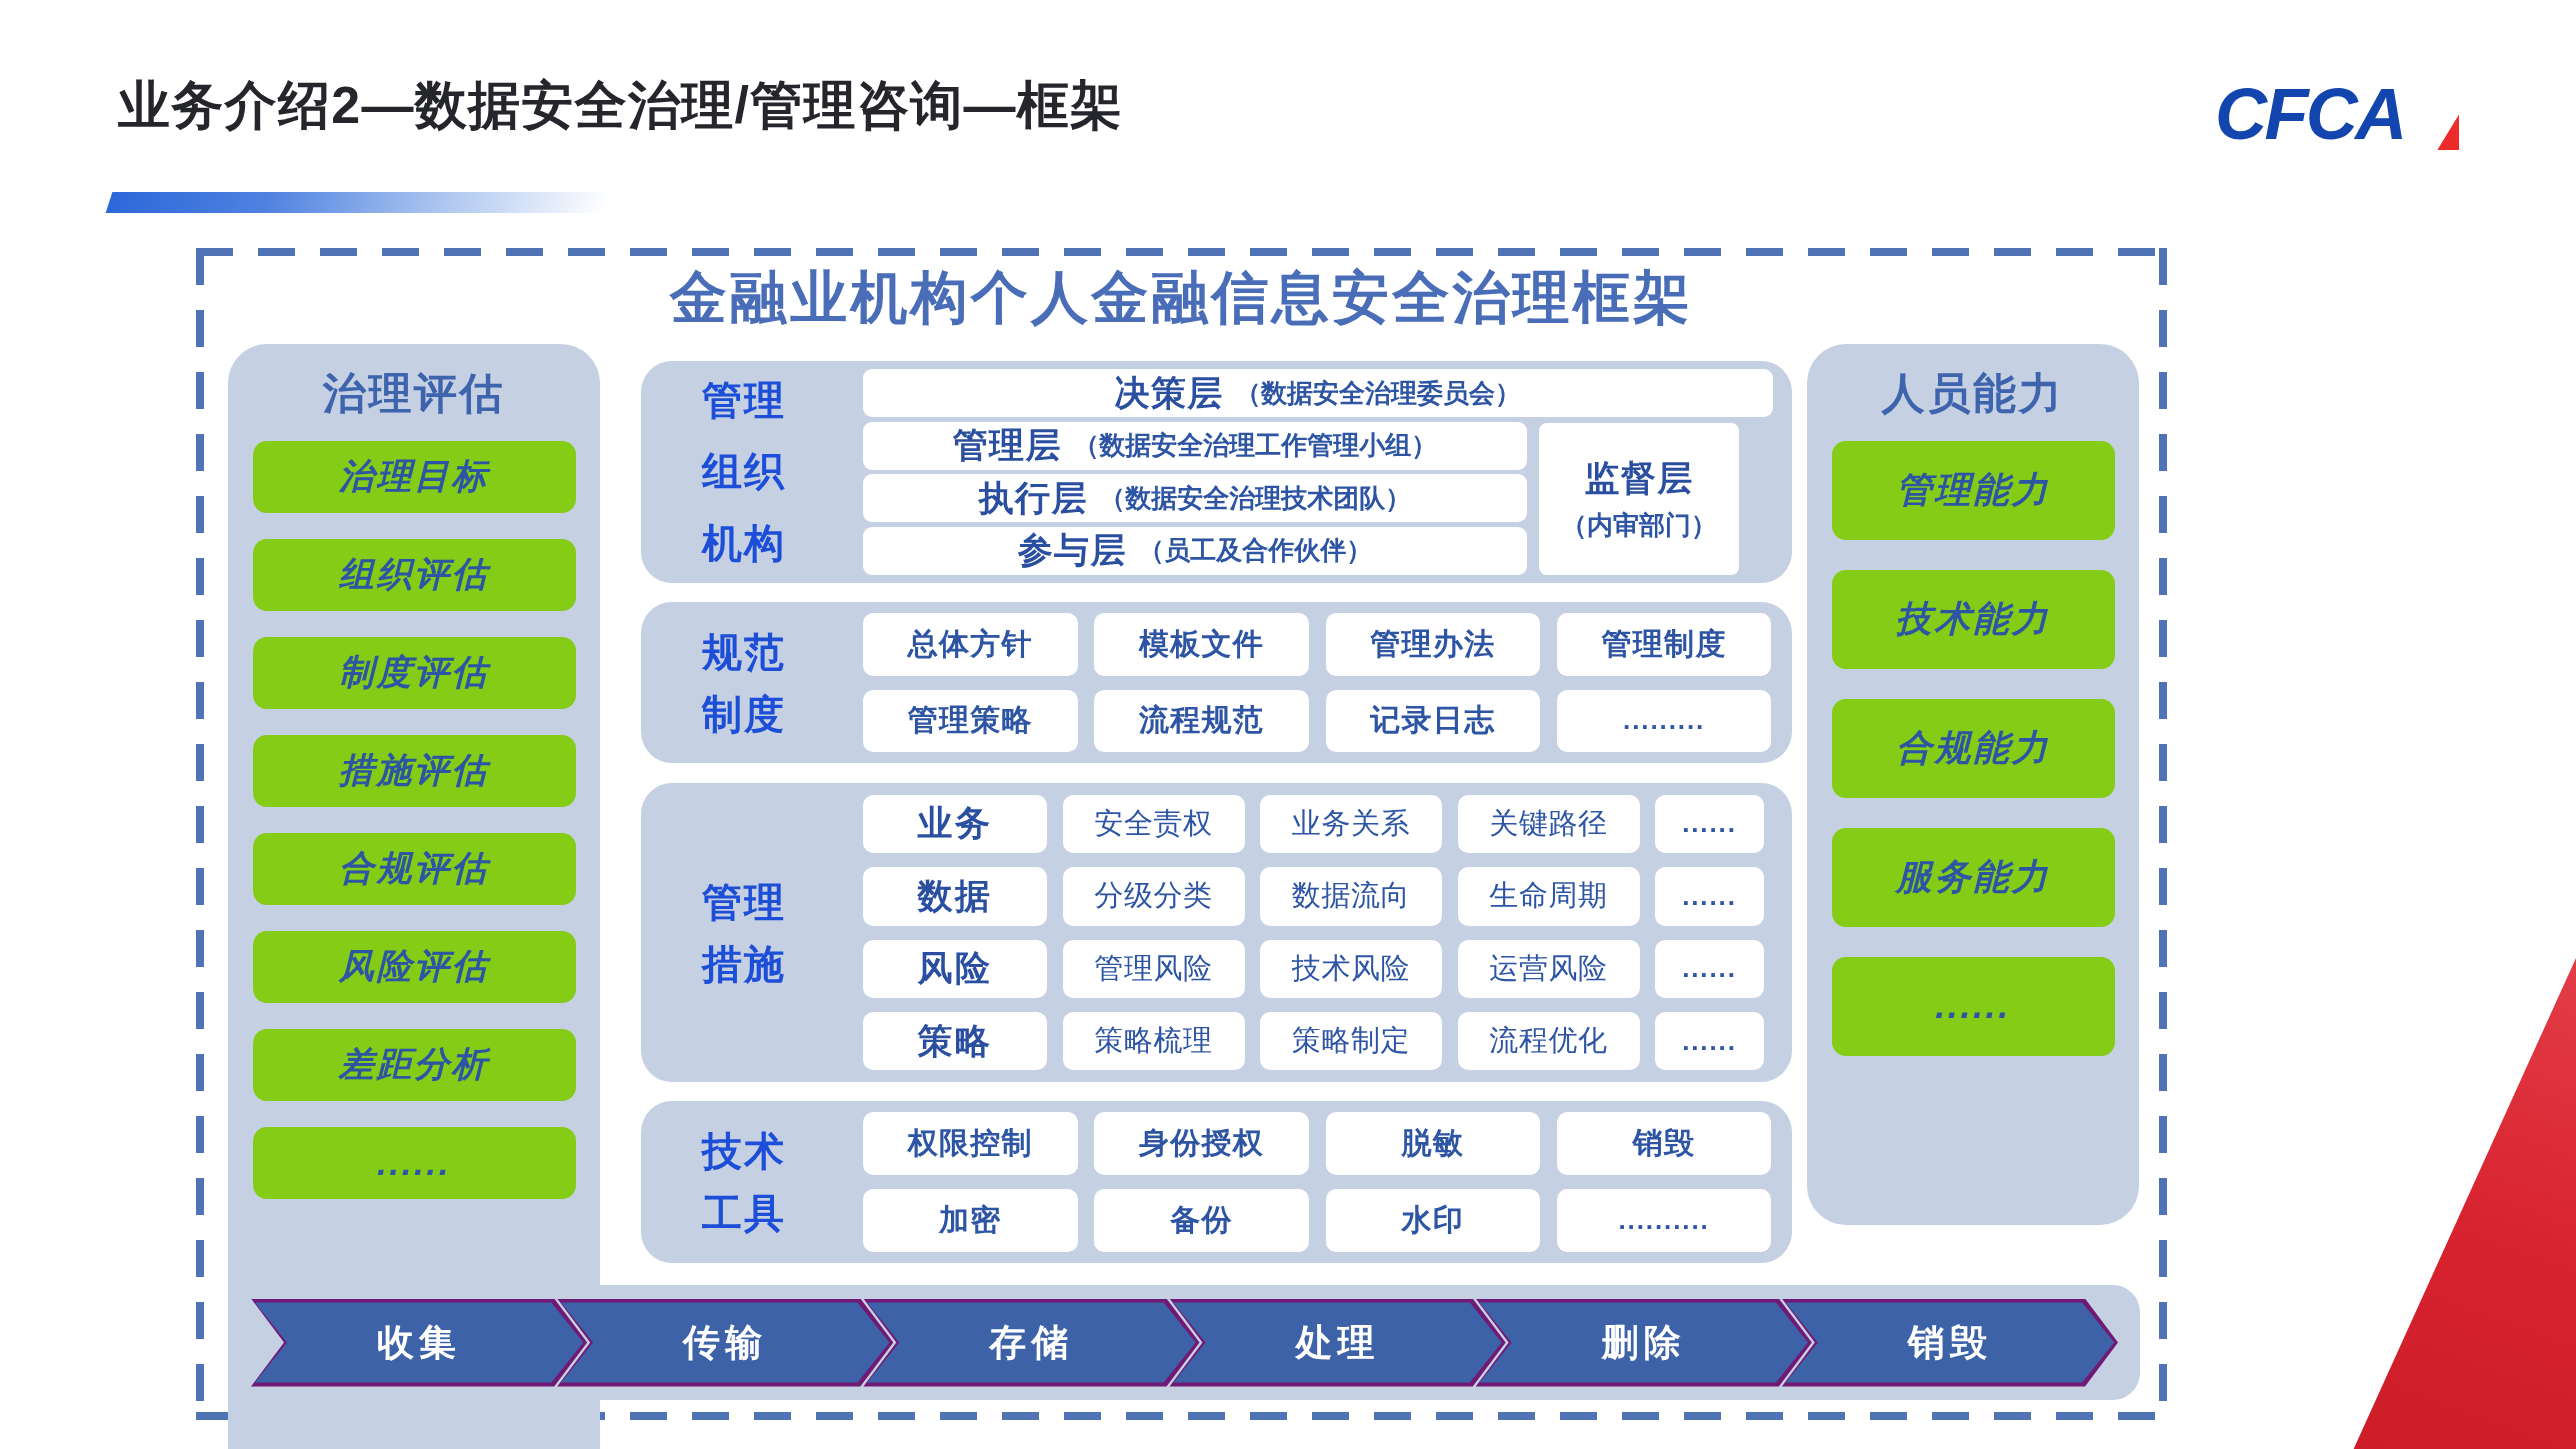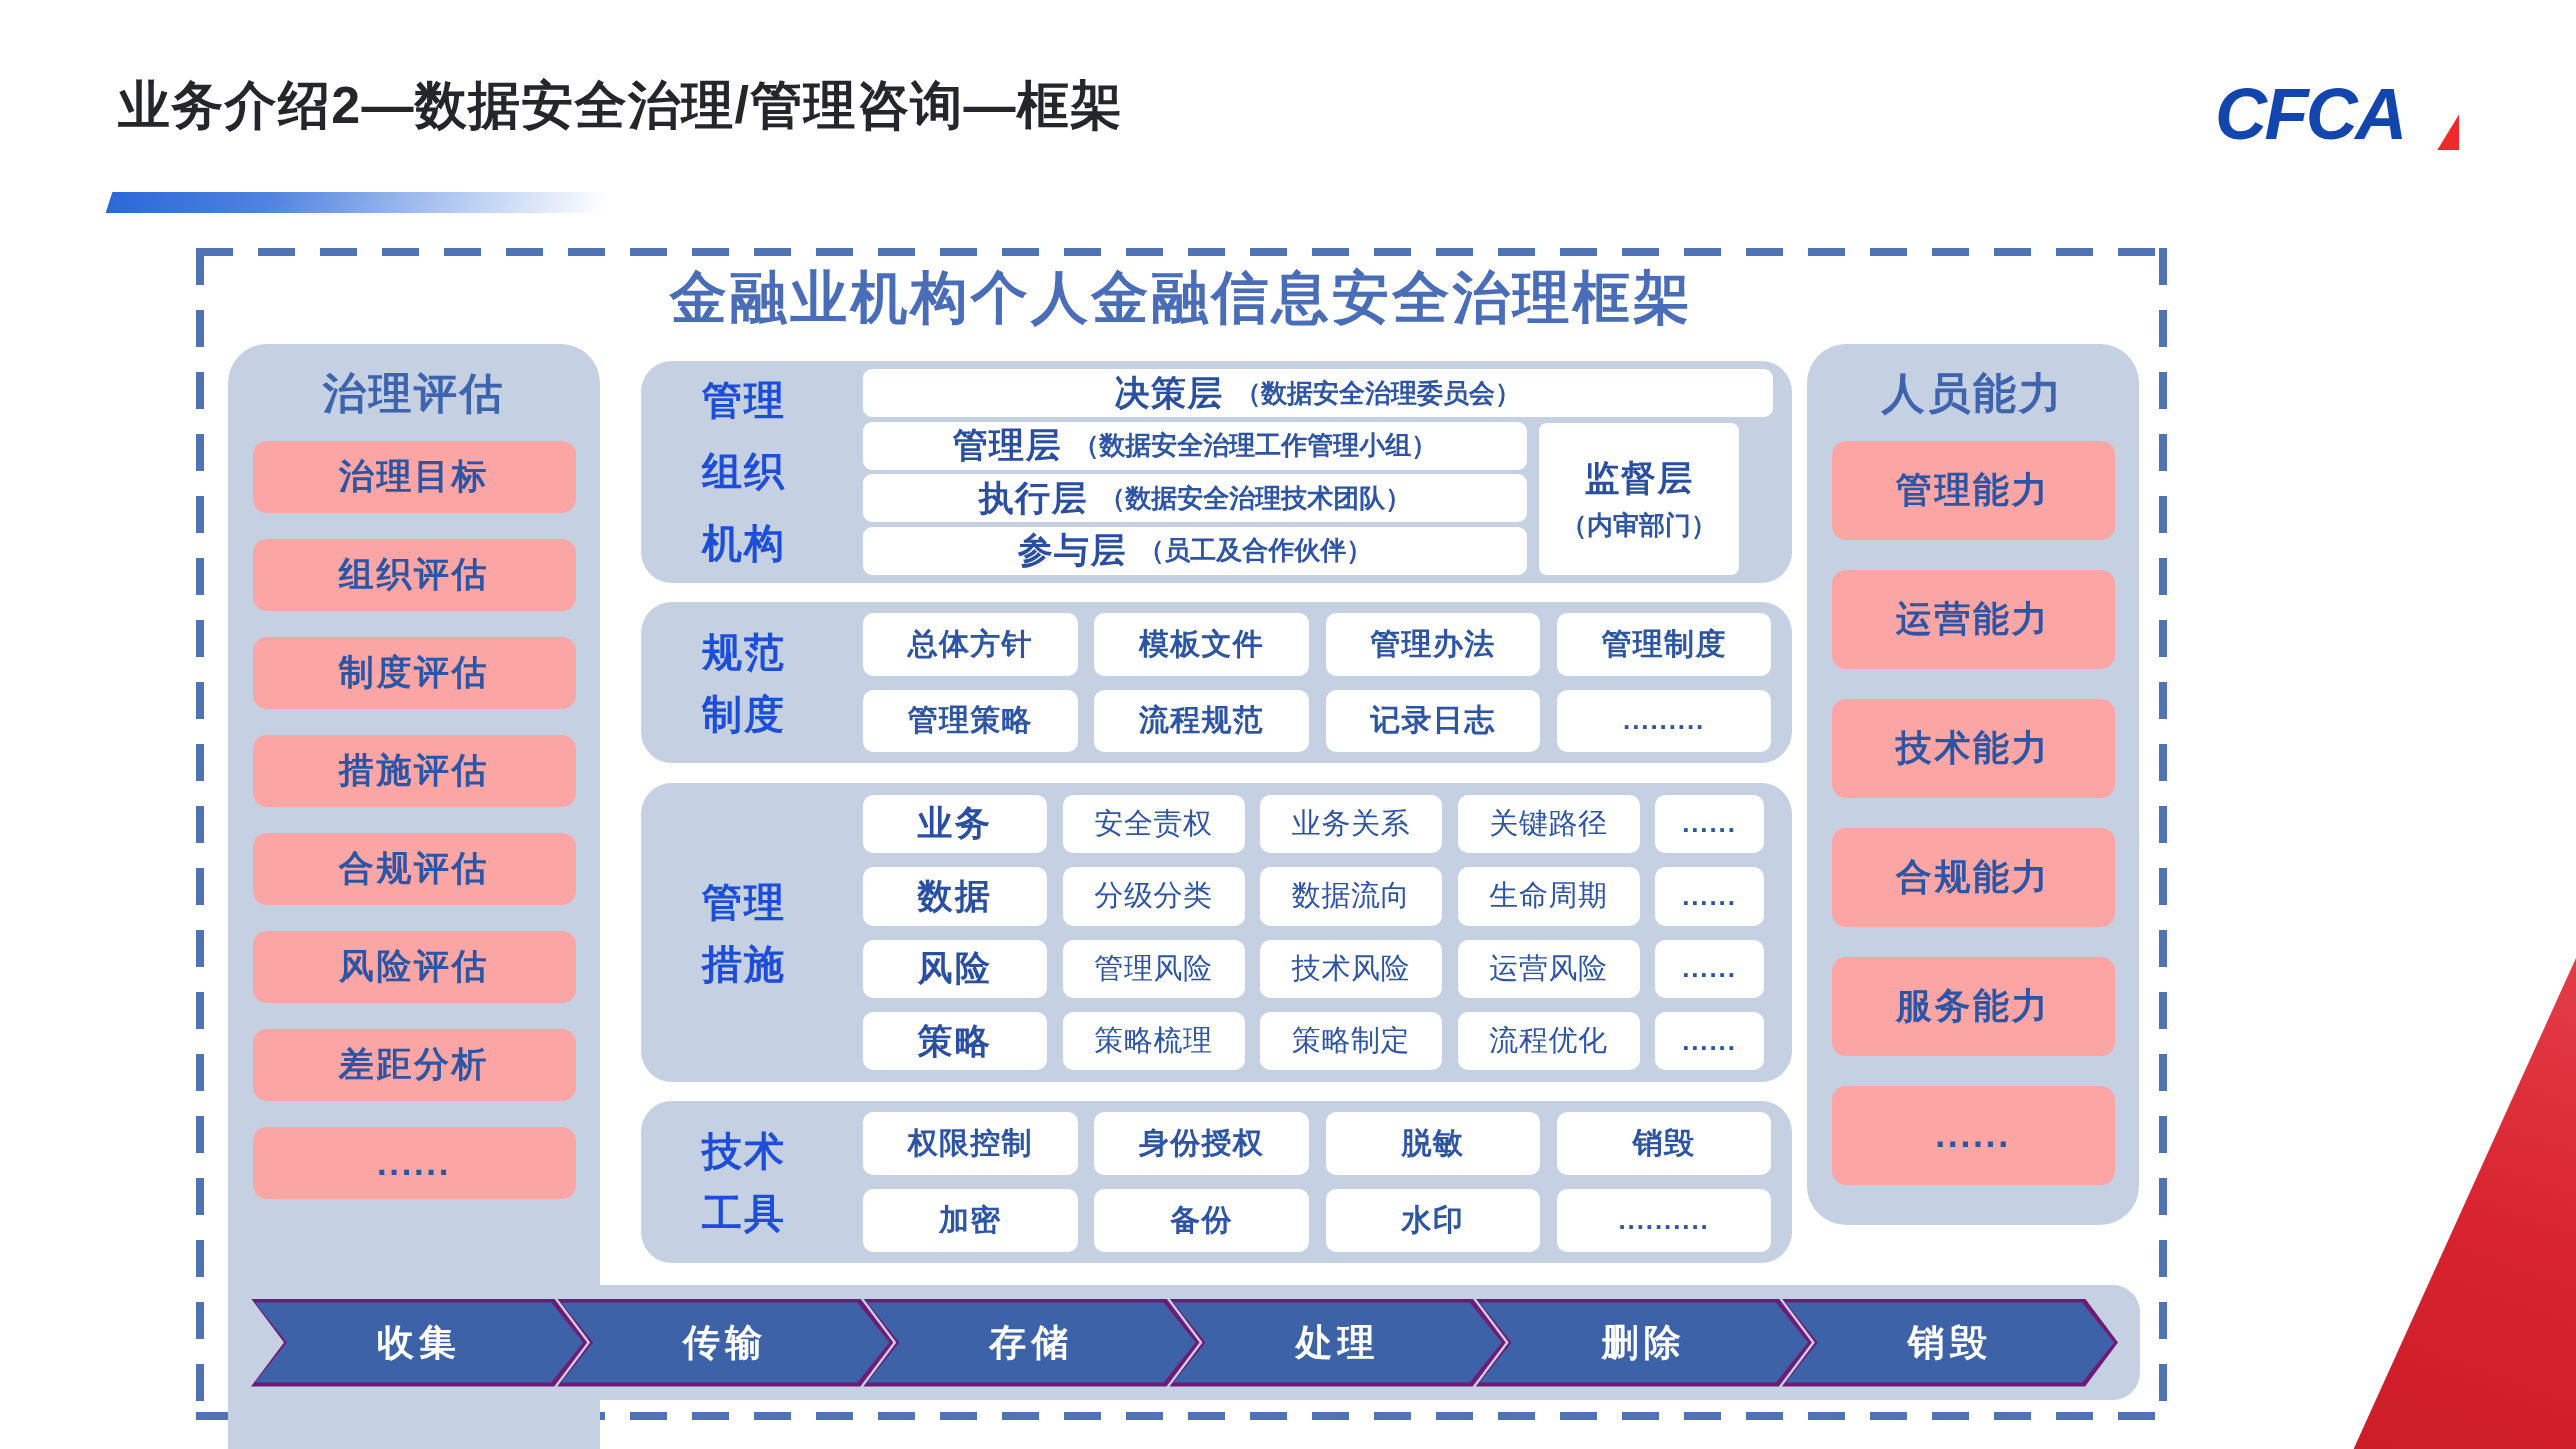--- a/index.html
+++ b/index.html
@@ -31,22 +31,22 @@
   .frame-title { position:absolute; left:0; right:0; top:11.6px; text-align:center;
     font-size:57px; font-weight:800; color:#4a6db8; letter-spacing:3.2px; }
 
   
   .side-col { position:absolute; background:#c6d0e3; border-radius:39px; }
   .side-col.left-col  { left:32px;   top:96px; width:372px; height:1144px; }
   .side-col.right-col { left:1611px; top:96px; width:332px; height:881px; }
   .side-header { text-align:center; font-size:43px; font-weight:800; color:#3e64ae; padding:20.6px 0 18px; letter-spacing:2.6px; }
   .side-items { display:flex; flex-direction:column; gap:26px; padding:0 24.5px; }
   .side-col.right-col .side-items { gap:30px; }
-  .white-box { background:#fca5a5; border-radius:14px; display:flex; align-items:center; justify-content:center;
-    color:#2c55a4; }
+  .white-box { background:#84cc16; border-radius:14px; display:flex; align-items:center; justify-content:center;
+    color:#2c55a4;font-style:italic; }
   .side-col.left-col  .white-box { height:72px; font-size:35px; font-weight:700; letter-spacing:2.6px; }
   .side-col.right-col .white-box { height:99px; font-size:36px; font-weight:700; letter-spacing:2.6px; }
 
   
   .panel { position:absolute; left:445px; width:1151px; background:#c6d0e3; border-radius:31px; display:flex; box-sizing:border-box; }
   #panel-org      { top:113px;  height:222px; }
   #panel-policy   { top:354px;  height:161px; }
   #panel-measures { top:535px;  height:299px; }
   #panel-tools    { top:853px; height:162px; }
   .panel-label { flex:0 0 206px; display:flex; flex-direction:column; justify-content:center; align-items:center;
@@ -219,21 +219,20 @@
         <div class="grid-box">备份</div>
         <div class="grid-box">水印</div>
         <div class="grid-box dots">..........</div>
       </div>
     </section>
 
     <aside class="side-col right-col">
       <div class="side-header">人员能力</div>
       <div class="side-items">
         <div class="white-box">管理能力</div>
-        <div class="white-box">运营能力</div>
         <div class="white-box">技术能力</div>
         <div class="white-box">合规能力</div>
         <div class="white-box">服务能力</div>
         <div class="white-box dots">......</div>
       </div>
     </aside>
 
     <div class="flow-band">
       <div class="chev">
         <div class="chev-inner">收集</div>

